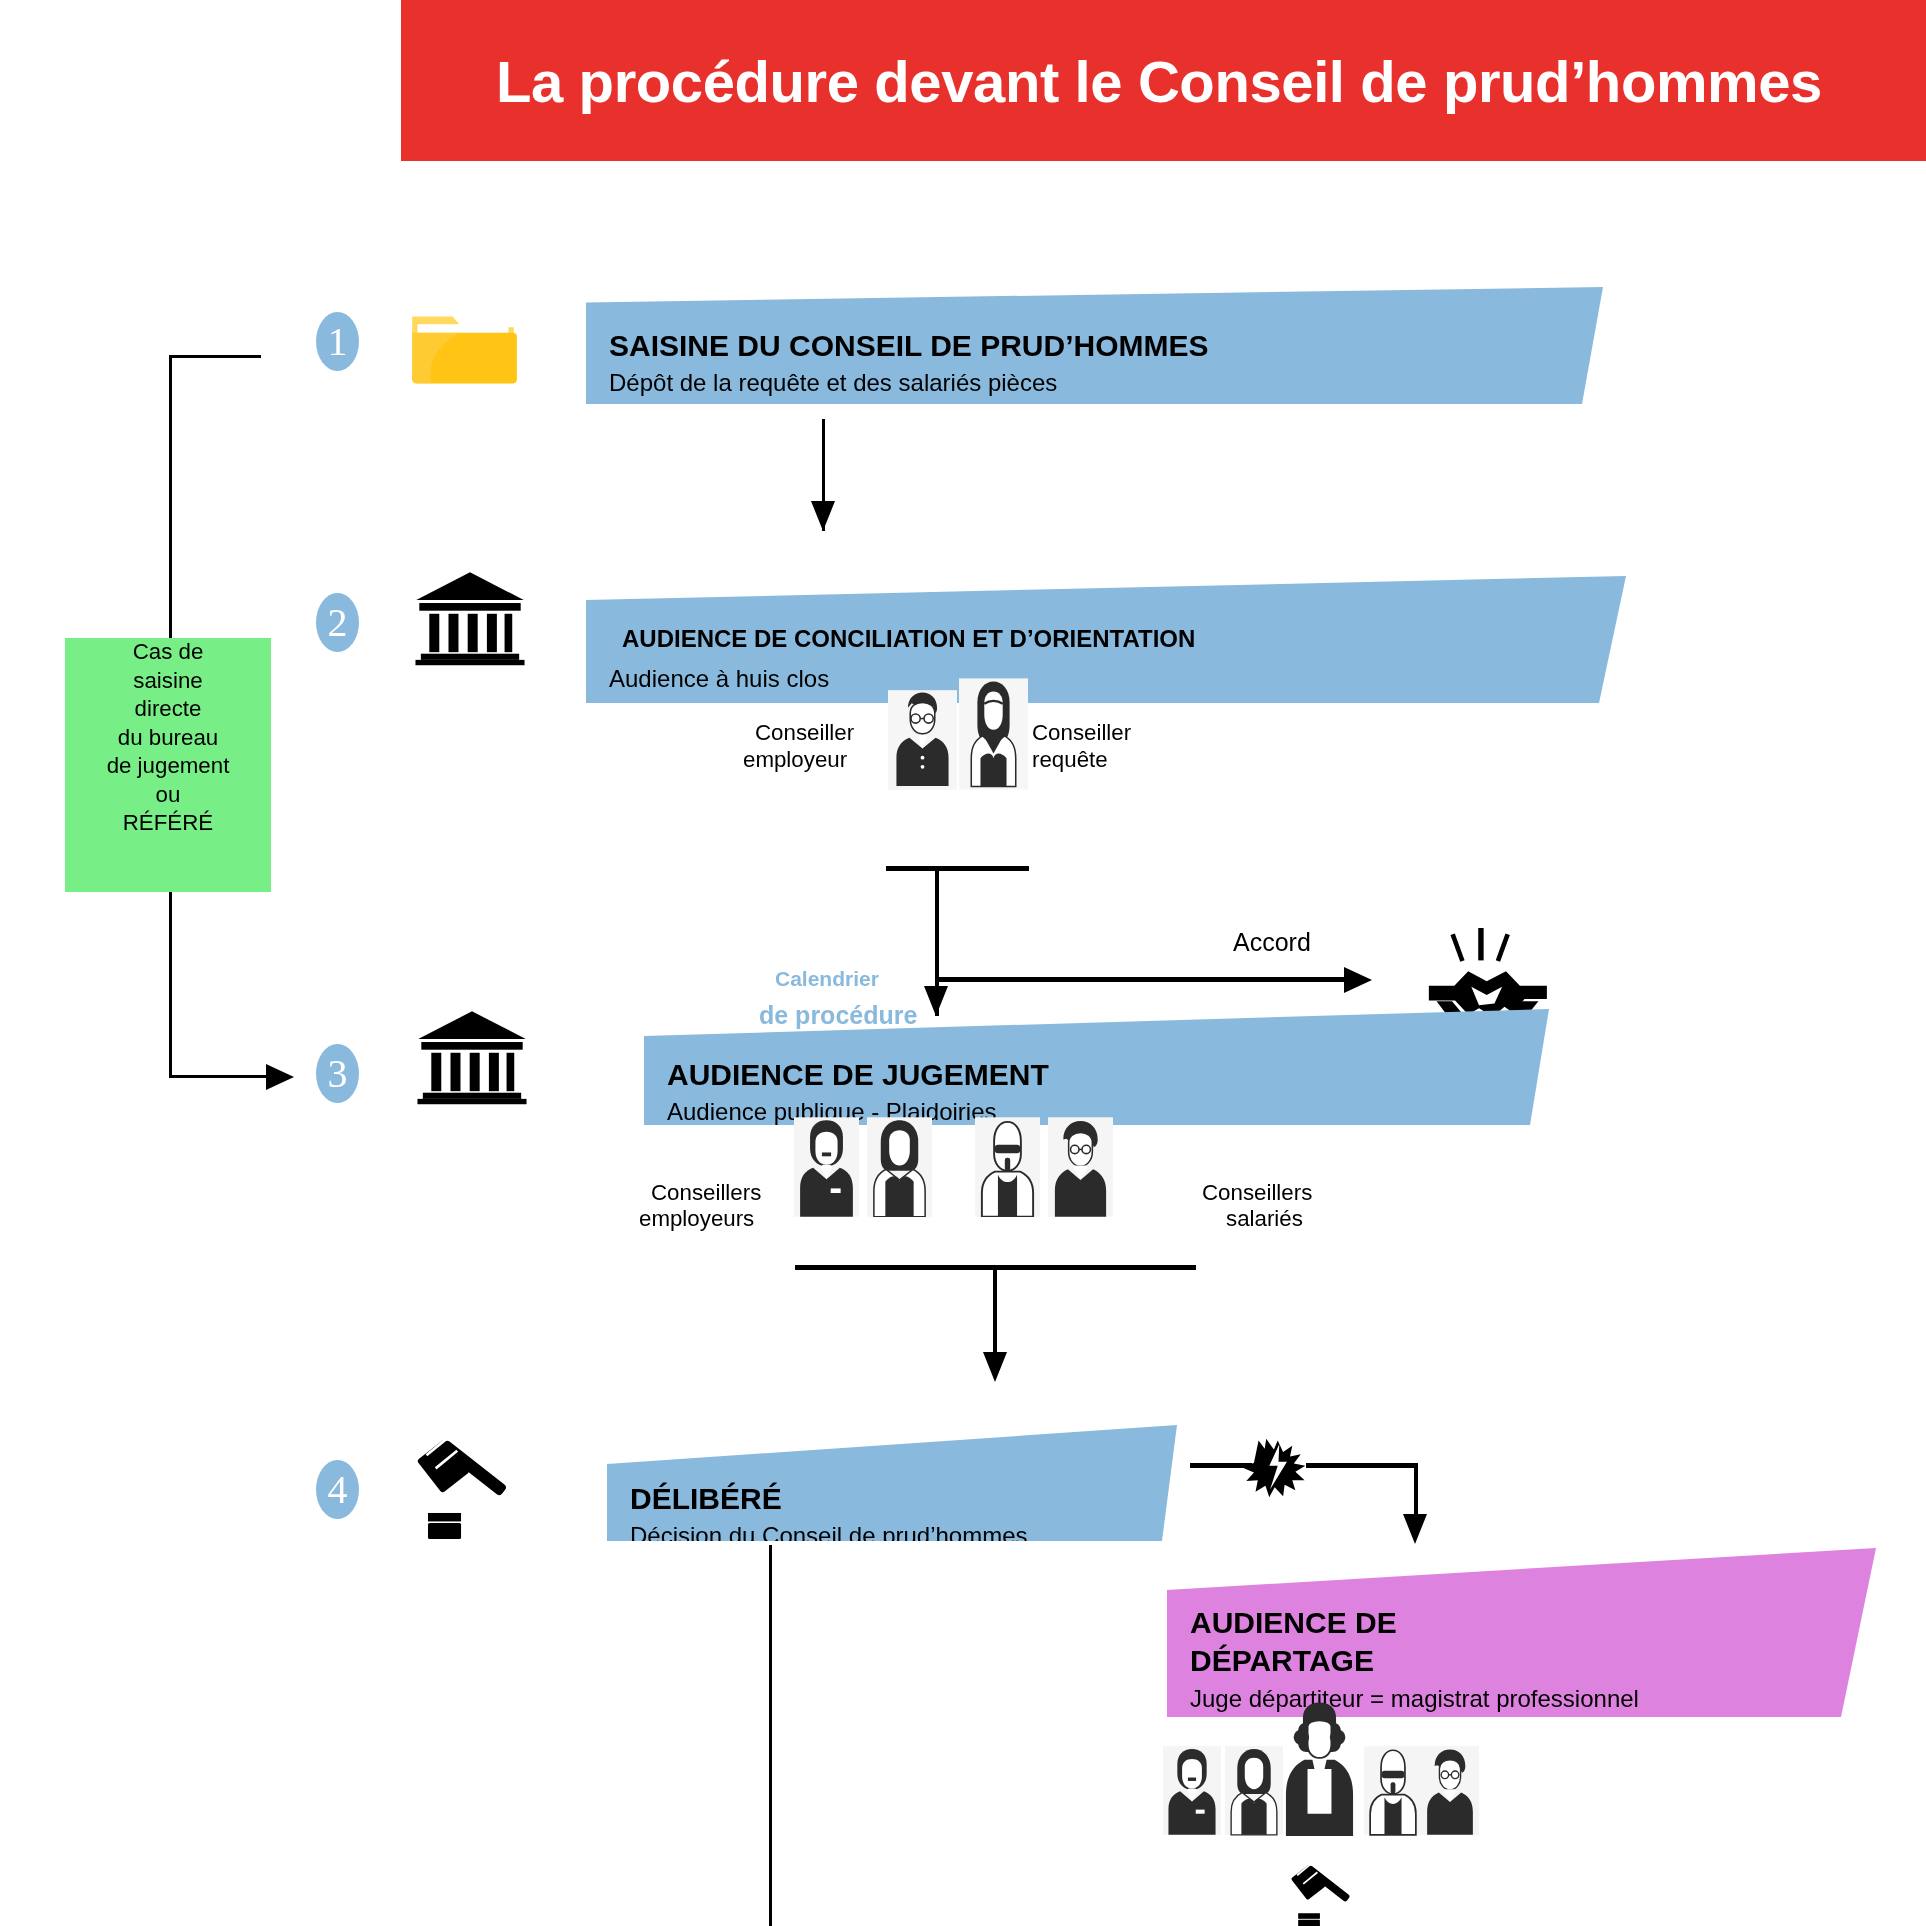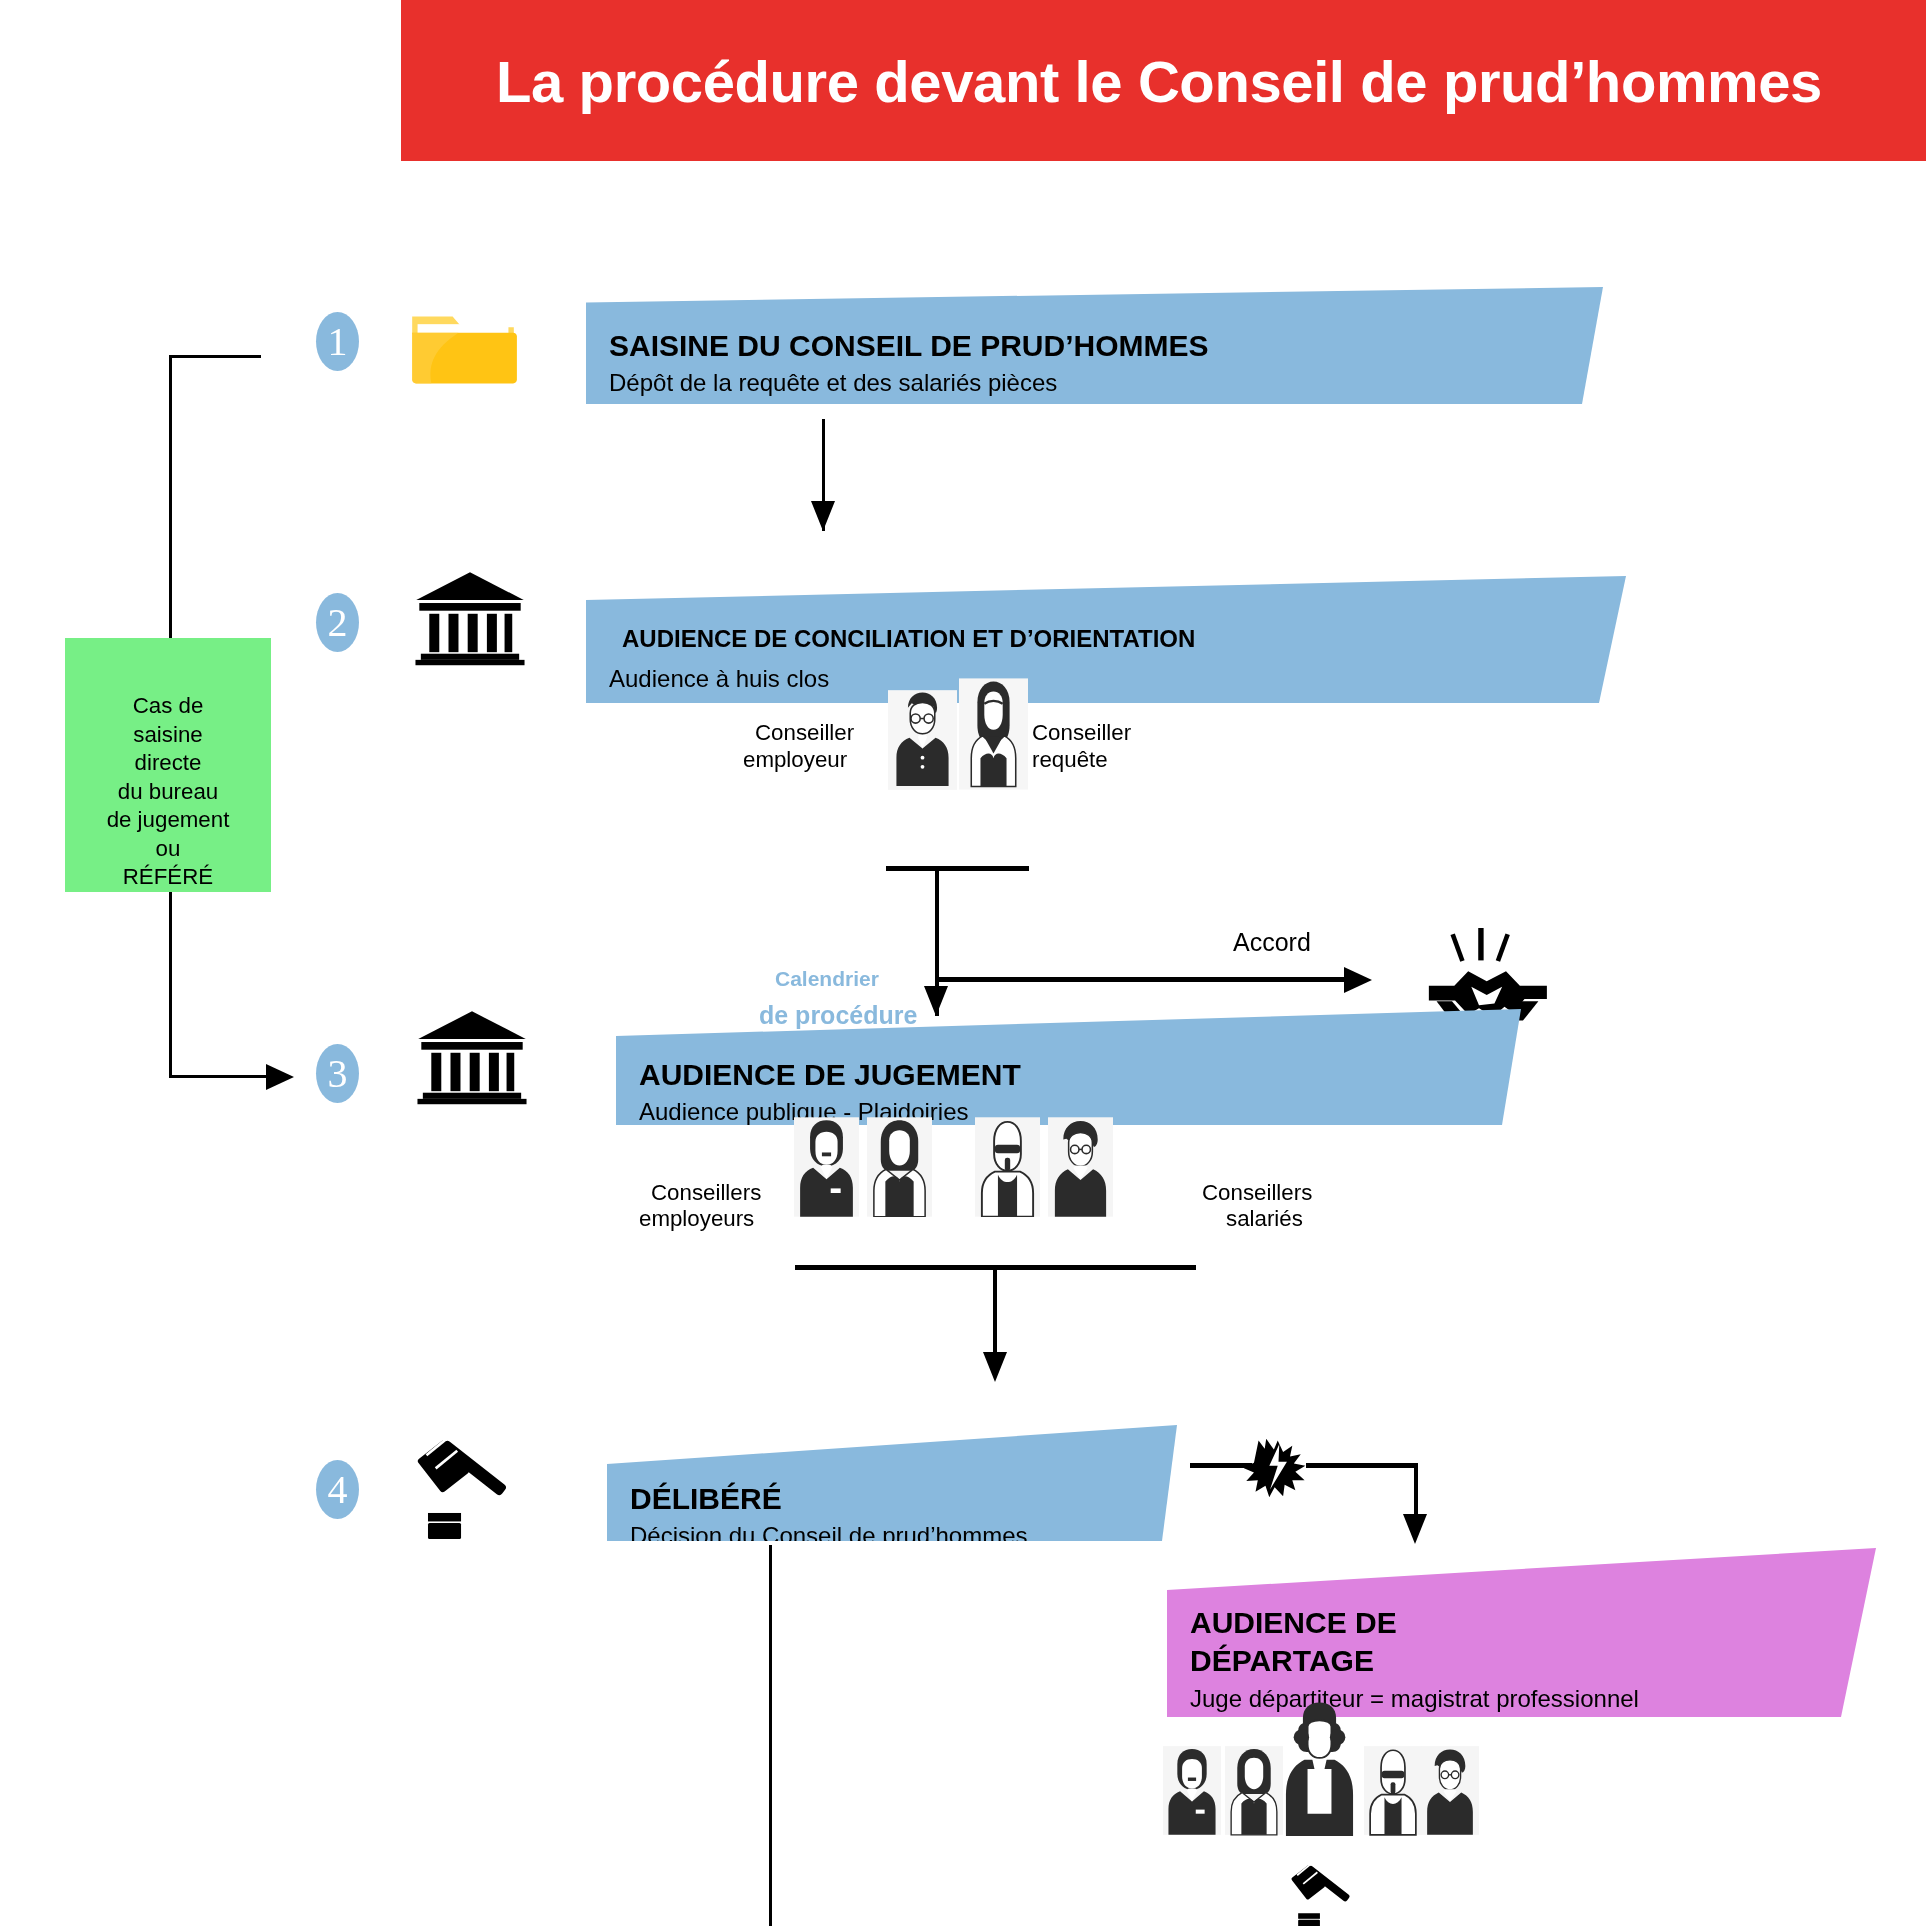--- a/index.html
+++ b/index.html
@@ -40,21 +40,21 @@
   .arrow-down{position:absolute;width:0;height:0;border-left:12.3px solid transparent;
     border-right:12.3px solid transparent;border-top:30px solid #000;}
   .arrow-right{position:absolute;width:0;height:0;border-top:13px solid transparent;
     border-bottom:13px solid transparent;border-left:28.5px solid #000;}
 
   .caption{position:absolute;color:#000;white-space:nowrap;}
   .caption-blue{position:absolute;color:#89b9dd;font-weight:bold;white-space:nowrap;}
 
   
   #green-box{position:absolute;left:65px;top:638px;width:206px;height:254px;background:#77ef86;
-    display:flex;flex-direction:column;align-items:center;justify-content:flex-end;
+    display:flex;flex-direction:column;align-items:center;justify-content:flex-start;
     font-size:22.3px;line-height:1.28;color:#000;text-align:center;}
 
   
   .banner-purple{background:#dd82df;}
 
   
   .person{position:absolute;}
 
   
   .icon-box{position:absolute;}
@@ -181,21 +181,21 @@
     <rect x="18" y="86" width="264" height="20" fill="#000"></rect>
     <rect x="44" y="114" width="26" height="100" fill="#000"></rect>
     <rect x="94" y="114" width="26" height="100" fill="#000"></rect>
     <rect x="144" y="114" width="26" height="100" fill="#000"></rect>
     <rect x="194" y="114" width="26" height="100" fill="#000"></rect>
     <rect x="240" y="114" width="20" height="100" fill="#000"></rect>
     <rect x="22" y="218" width="256" height="16" fill="#000"></rect>
     <rect x="8" y="234" width="284" height="14" fill="#000"></rect>
   </svg>
 
-  <div class="banner" style="left:616px;top:1009px;width:905px;height:116px;
+  <div class="banner" style="left:644px;top:1009px;width:905px;height:116px;
               clip-path:polygon(0 27px, 905px 0, 886px 116px, 0 116px);padding-left:45px;">
     <div class="b-title" style="left:23px;top:49px;font-size:30px;">AUDIENCE DE JUGEMENT</div>
     <div class="b-sub" style="left:23px;top:89px;font-size:24px;">Audience publique - Plaidoiries</div>
   </div>
 
   <svg class="person" style="left:794px;top:1117px;width:65px;height:100px;" viewBox="0 0 170 260">
     <rect width="170" height="260" fill="#f5f5f5"></rect>
     <path d="M42 52 c0-28 18-44 43-44 s43 16 43 44 v30 c0 26-18 46-43 46 s-43-20-43-46 Z" fill="#2b2b2b"></path>
     <path d="M56 64 c0-16 12-26 29-26 s29 10 29 26 v24 c0 22-12 36-29 36 s-29-14-29-36 Z" fill="#fff"></path>
     <rect x="73" y="92" width="24" height="10" fill="#2b2b2b"></rect>

